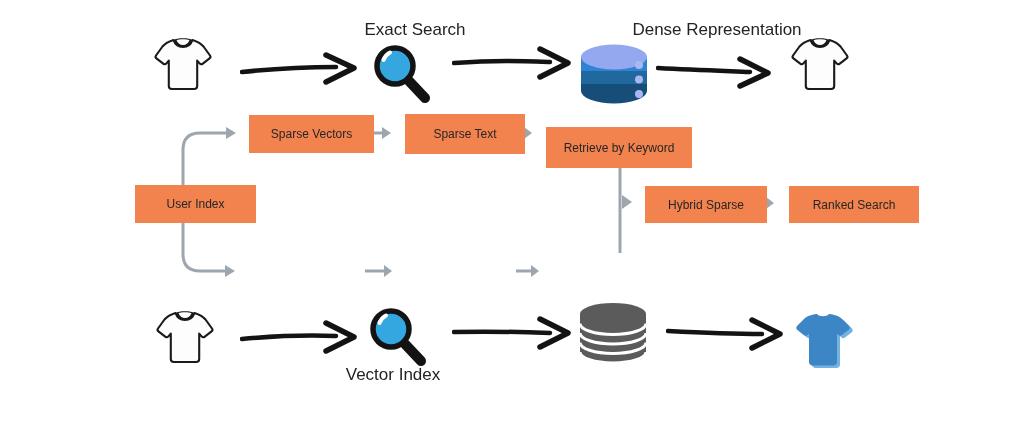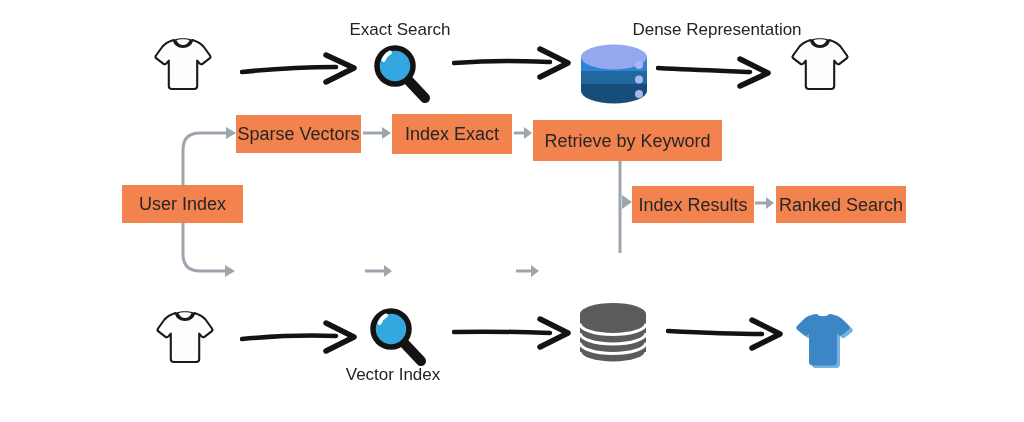--- a/index.html
+++ b/index.html
@@ -10,21 +10,21 @@
   }
   .abs { position:absolute; }
   .icon svg { display:block; }
 
   
   .node {
     position:absolute;
     background: var(--node-fill,#F2824E);
     color: var(--node-text,#262626);
     display:flex; align-items:center; justify-content:center;
-    font-size:18px; line-height:1; white-space:nowrap;
+    font-size:12px; line-height:1; white-space:nowrap;margin-left:13px;
   }
 
   
   .flow-label {
     position:absolute;
     color: var(--label-text,#232323);
     font-size:17px; text-align:center; white-space:nowrap;
   }
 
   
@@ -90,21 +90,21 @@
       <path class="tee-collar" d="M20.5,5 C23.5,2.6 36.5,2.6 39.5,5 C38,9.5 34.5,12 30,12 C25.5,12 22,9.5 20.5,5 Z"></path>
       <path class="tee-collar-inner" d="M23.5,5.2 C26,3.9 34,3.9 36.5,5.2 C35.3,8.4 32.9,10 30,10 C27.1,10 24.7,8.4 23.5,5.2 Z"></path>
     </svg>
   </span>
 
   <svg class="abs" style="left:240px;top:52px" width="122" height="36">
     <path class="arrow-line" d="M2,20 C40,16 70,15 96,15"></path>
     <path class="arrow-chev" d="M86,3 L114,16 L86,30"></path>
   </svg>
 
-  <div class="flow-label" style="left:330px;top:20px;width:140px">Exact Search</div>
+  <div class="flow-label" style="left:345px;top:20px;width:140px">Exact Search</div>
 
   <span class="abs icon" style="left:368px;top:41px">
     <svg width="66" height="64" viewBox="0 0 66 64">
       <circle class="lens" cx="27" cy="25" r="18"></circle>
       <path class="lens-hl" d="M15.5,19 A14,14 0 0 1 22,11.5"></path>
       <line class="mag-handle" x1="41" y1="40" x2="57" y2="57"></line>
     </svg>
   </span>
 
   <svg class="abs" style="left:452px;top:45px" width="122" height="36">
@@ -134,23 +134,23 @@
   <span class="abs icon" style="left:790px;top:35px">
     <svg width="60" height="60" viewBox="0 0 60 60">
       <path class="tee-body" d="M20.5,5 C16,6.5 11.5,9 9.5,11.5 L3,20.5 C2.2,21.6 2.4,22.6 3.4,23.4 L10.2,28.6 C11.2,29.4 12.6,29.3 13.4,28.4 L15.8,25.6 L15.8,51 C15.8,52.8 17,54 18.8,54 L41.2,54 C43,54 44.2,52.8 44.2,51 L44.2,25.6 L46.6,28.4 C47.4,29.3 48.8,29.4 49.8,28.6 L56.6,23.4 C57.6,22.6 57.8,21.6 57,20.5 L50.5,11.5 C48.5,9 44,6.5 39.5,5 C38,9.5 34.5,12 30,12 C25.5,12 22,9.5 20.5,5 Z"></path>
       <path class="tee-collar" d="M20.5,5 C23.5,2.6 36.5,2.6 39.5,5 C38,9.5 34.5,12 30,12 C25.5,12 22,9.5 20.5,5 Z"></path>
       <path class="tee-collar-inner" d="M23.5,5.2 C26,3.9 34,3.9 36.5,5.2 C35.3,8.4 32.9,10 30,10 C27.1,10 24.7,8.4 23.5,5.2 Z"></path>
     </svg>
   </span>
 
   <div class="node" style="left:122px;top:185px;width:121px;height:38px">User Index</div>
   <div class="node" style="left:236px;top:115px;width:125px;height:38px">Sparse Vectors</div>
-  <div class="node" style="left:392px;top:114px;width:120px;height:40px">Index Exact</div>
-  <div class="node" style="left:533px;top:120px;width:189px;height:41px">Retrieve by Keyword</div>
-  <div class="node" style="left:632px;top:186px;width:122px;height:37px">Index Results</div>
+  <div class="node" style="left:392px;top:114px;width:120px;height:40px">Sparse Text</div>
+  <div class="node" style="left:533px;top:127px;width:146px;height:41px">Retrieve by Keyword</div>
+  <div class="node" style="left:632px;top:186px;width:122px;height:37px">Hybrid Sparse</div>
   <div class="node" style="left:776px;top:186px;width:130px;height:37px">Ranked Search</div>
 
   <span class="abs icon" style="left:155px;top:308px">
     <svg width="60" height="60" viewBox="0 0 60 60">
       <path class="tee-body" d="M20.5,5 C16,6.5 11.5,9 9.5,11.5 L3,20.5 C2.2,21.6 2.4,22.6 3.4,23.4 L10.2,28.6 C11.2,29.4 12.6,29.3 13.4,28.4 L15.8,25.6 L15.8,51 C15.8,52.8 17,54 18.8,54 L41.2,54 C43,54 44.2,52.8 44.2,51 L44.2,25.6 L46.6,28.4 C47.4,29.3 48.8,29.4 49.8,28.6 L56.6,23.4 C57.6,22.6 57.8,21.6 57,20.5 L50.5,11.5 C48.5,9 44,6.5 39.5,5 C38,9.5 34.5,12 30,12 C25.5,12 22,9.5 20.5,5 Z"></path>
       <path class="tee-collar" d="M20.5,5 C23.5,2.6 36.5,2.6 39.5,5 C38,9.5 34.5,12 30,12 C25.5,12 22,9.5 20.5,5 Z"></path>
       <path class="tee-collar-inner" d="M23.5,5.2 C26,3.9 34,3.9 36.5,5.2 C35.3,8.4 32.9,10 30,10 C27.1,10 24.7,8.4 23.5,5.2 Z"></path>
     </svg>
   </span>
 

